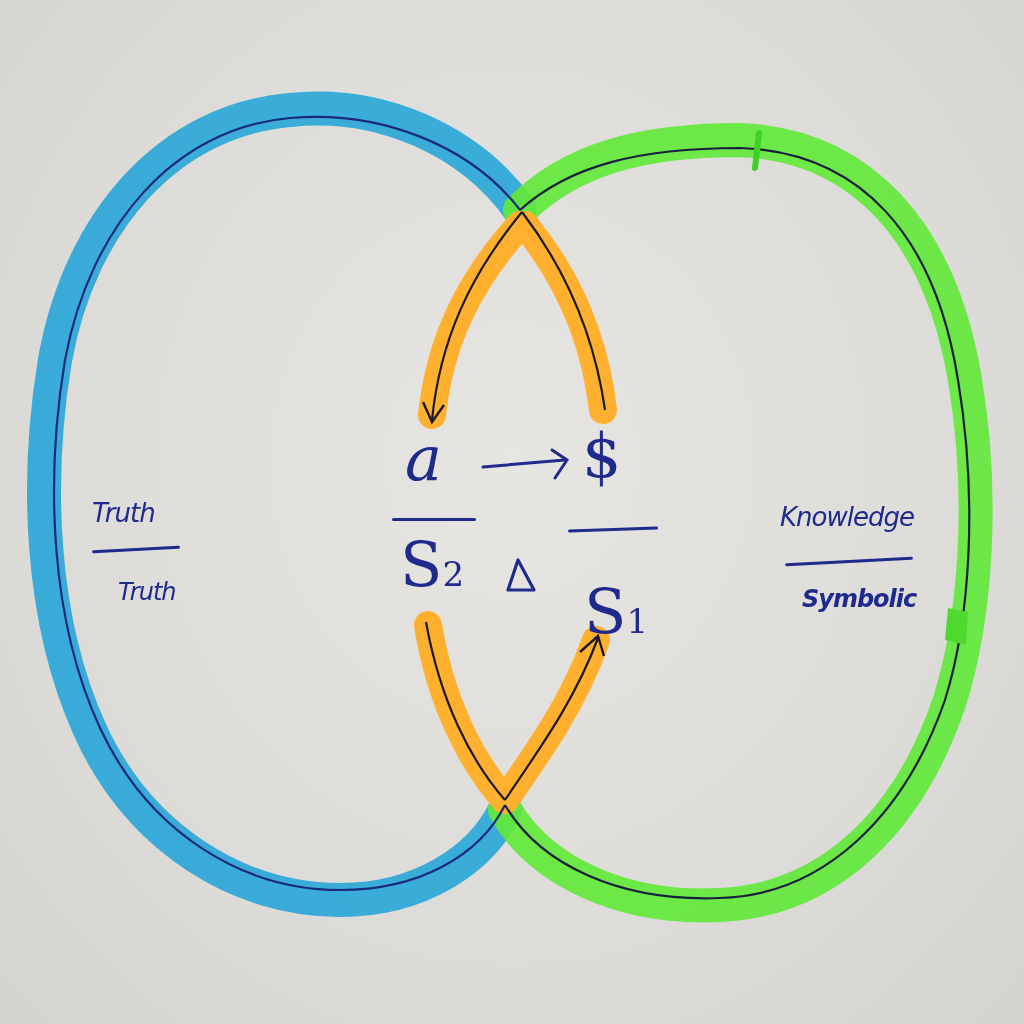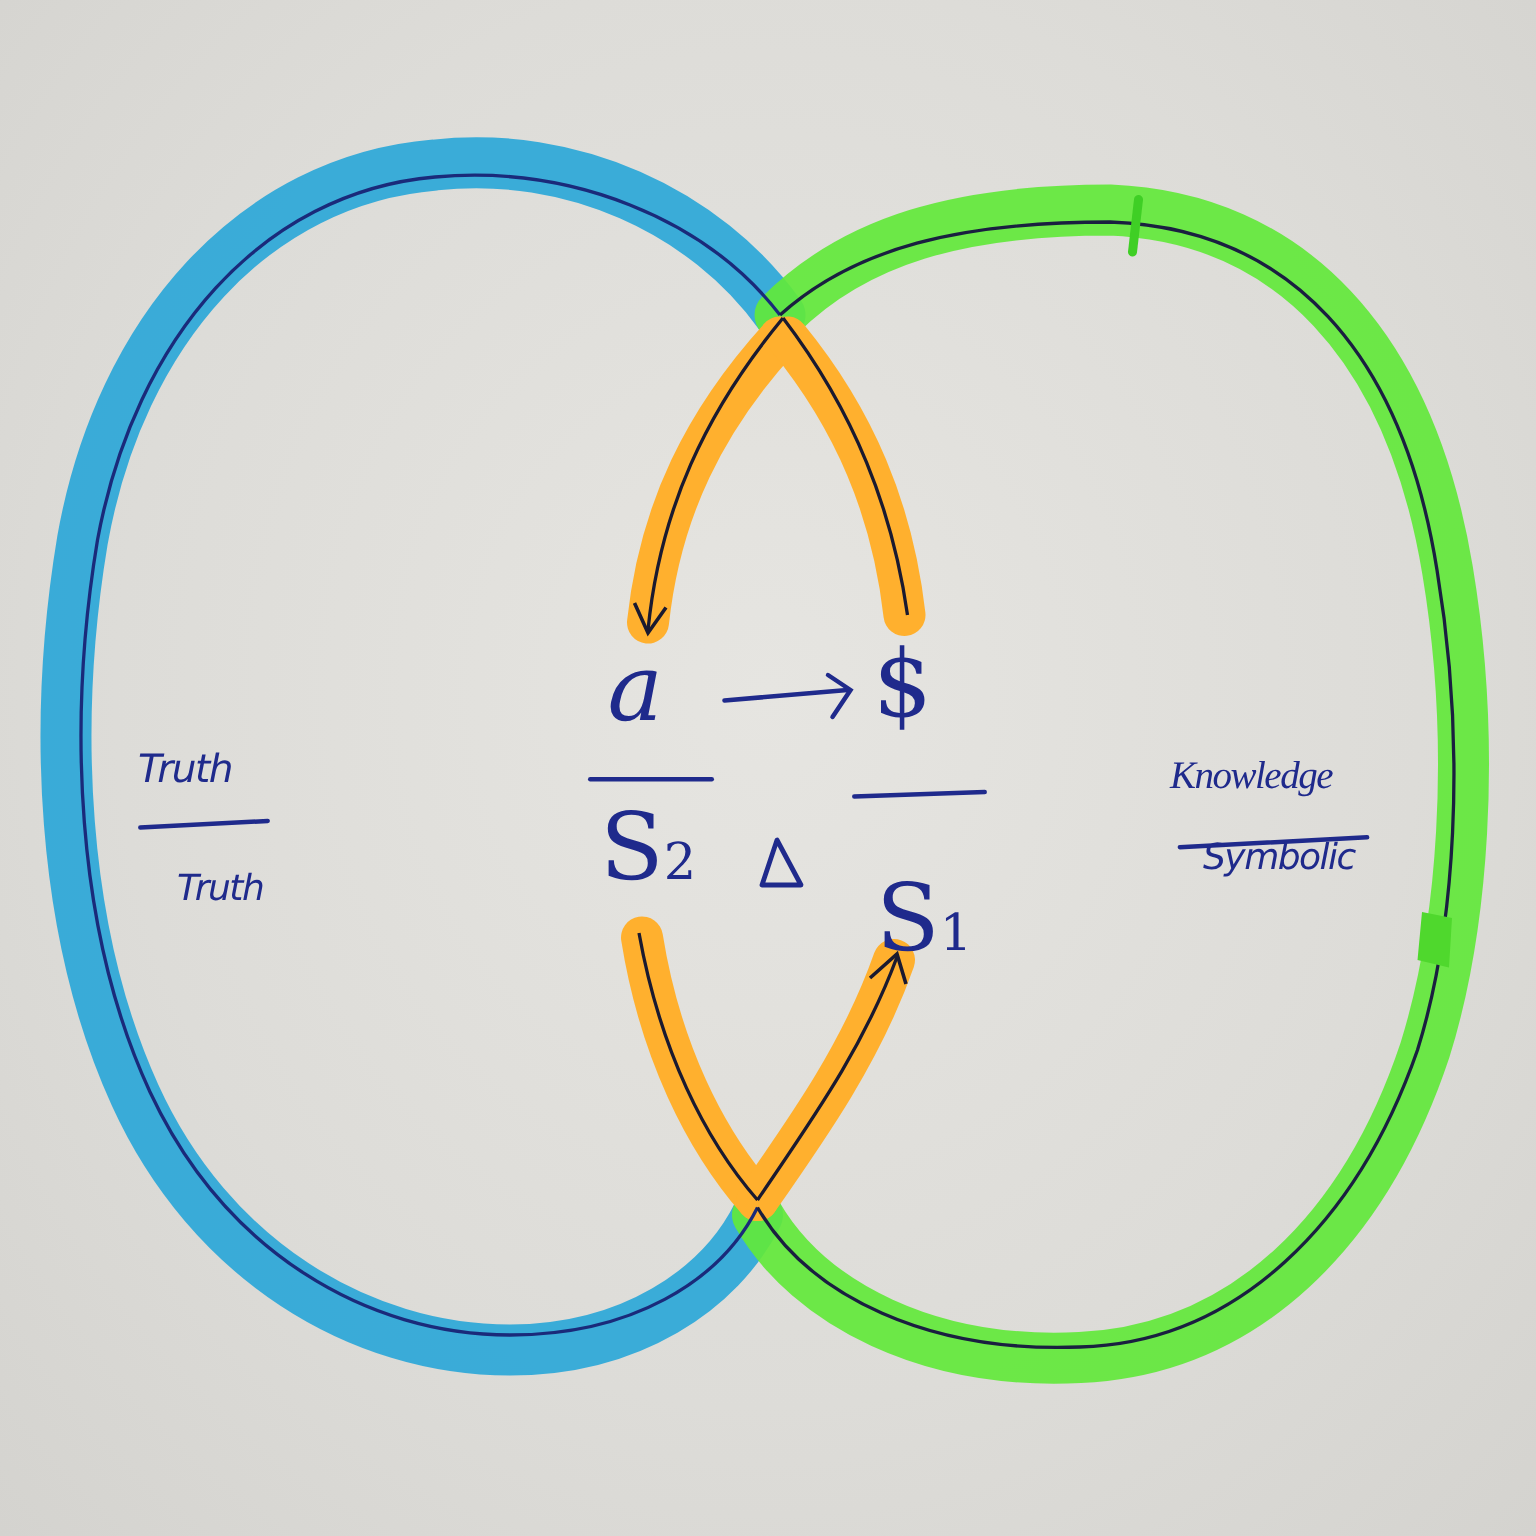--- a/index.html
+++ b/index.html
@@ -57,23 +57,23 @@
     <path d="M483,467 L565,460" stroke="#1f2a8c" stroke-width="3" fill="none" stroke-linecap="round"></path>
     <path d="M552,450 L567,460 L555,478" stroke="#1f2a8c" stroke-width="3" fill="none" stroke-linecap="round"></path>
 
     <path d="M518,560 L508,590 L534,590 Z" stroke="#1f2a8c" stroke-width="3.2" fill="none" stroke-linejoin="round"></path>
   </svg>
 
   <div class="hand label-top" style="left:92px; top:498px;">Truth</div>
   <div class="bar" style="left:92px; top:548px; width:88px; transform:rotate(-3deg);"></div>
   <div class="hand label-bot" style="left:118px; top:578px;">Truth</div>
 
-  <div class="hand label-top" style="left:780px; top:502px;font-family:Liberation Serif, serif;">Knowledge</div>
+  <div class="hand label-top" style="left:780px; top:502px;">Knowledge</div>
   <div class="bar" style="left:785px; top:560px; width:128px; transform:rotate(-3deg);"></div>
-  <div class="hand label-bot" style="left:802px; top:557px;">Symbolic</div>
+  <div class="hand label-bot" style="left:802px; top:585px;font-weight:bold;">Symbolic</div>
 
   <div class="sym sym-big" style="left:405px; top:428px;">a</div>
   <div class="bar" style="left:392px; top:518px; width:84px;"></div>
   <div class="sym sym-big" style="left:400px; top:534px; font-style:normal;"><span>S</span><span class="sub">2</span></div>
 
   <div class="sym sym-big" style="left:582px; top:425px; font-style:normal;">$</div>
   <div class="bar" style="left:568px; top:528px; width:90px; transform:rotate(-2deg);"></div>
   <div class="sym sym-big" style="left:584px; top:581px; font-style:normal;"><span>S</span><span class="sub">1</span></div>
 </div>
 

